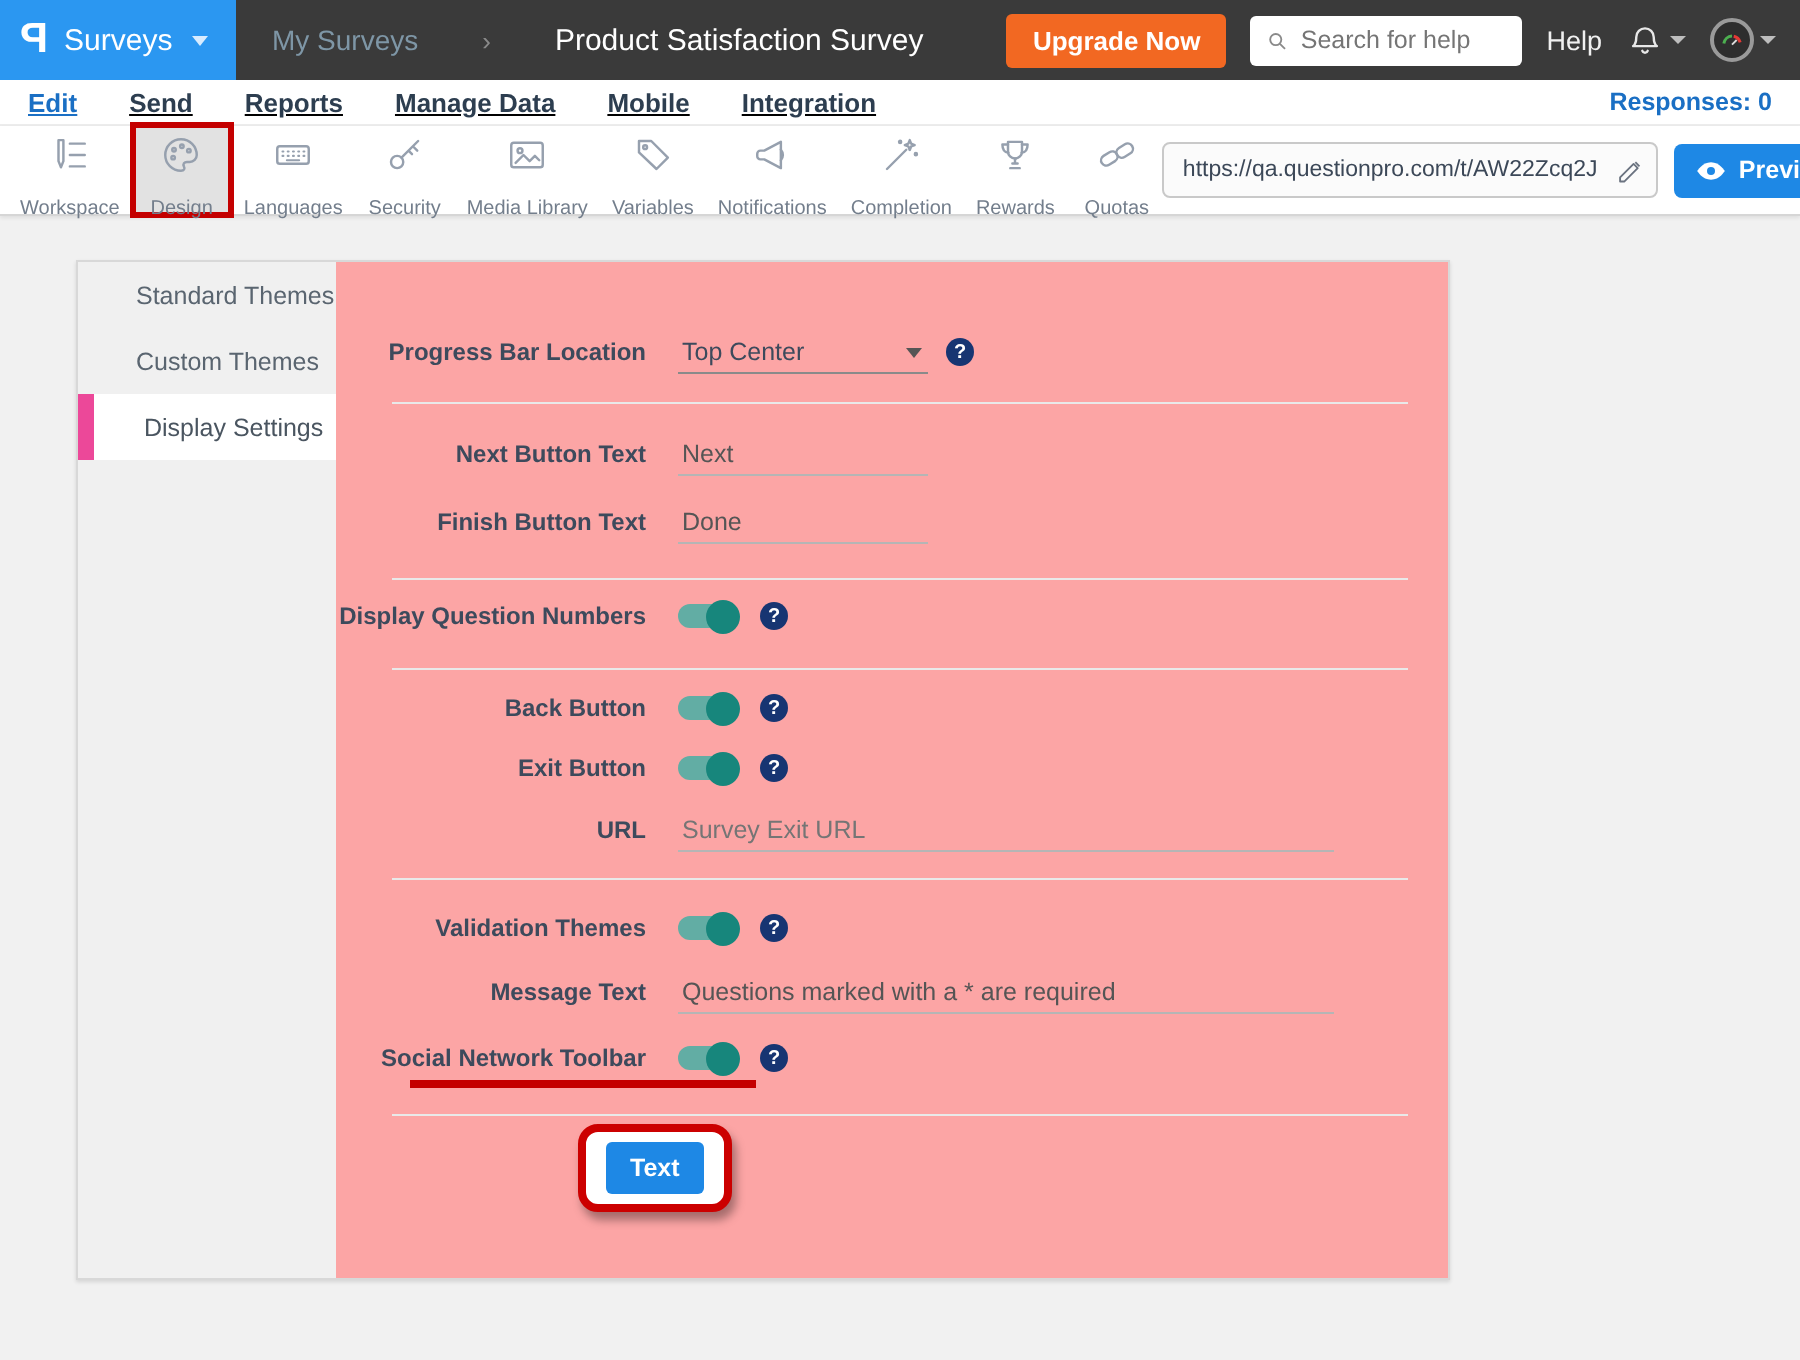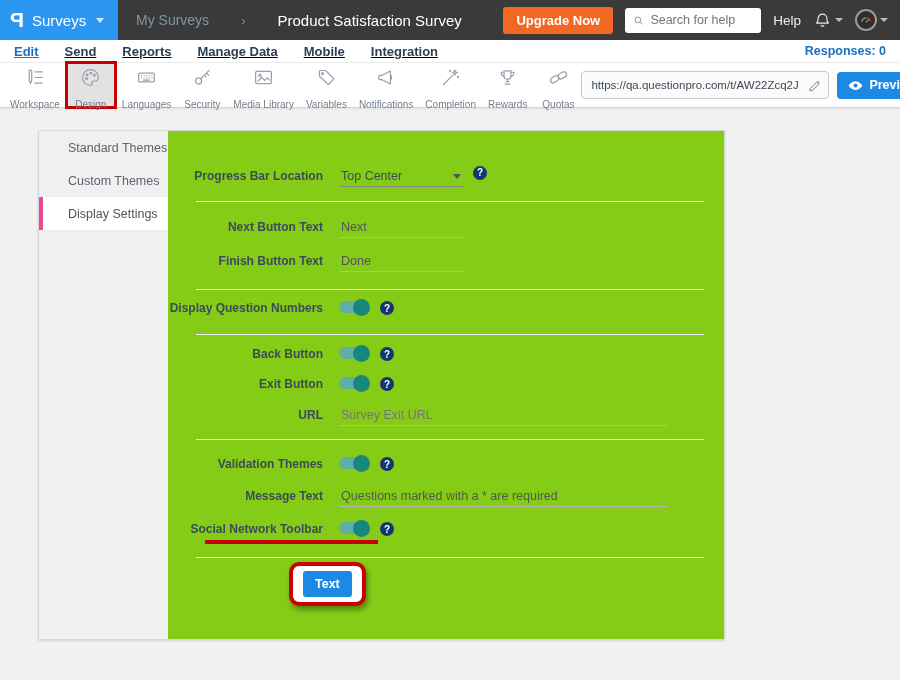--- a/index.html
+++ b/index.html
@@ -38,29 +38,29 @@
   .tool-item { display:flex; flex-direction:column; align-items:center; justify-content:flex-start; gap:11px; padding:3px 4px 2px; min-width:46px; height:42px; cursor:pointer; }
   .tool-item svg { flex:0 0 auto; }
   .tool-label { font-size:10px; color:#737e8c; white-space:nowrap; }
   .tool-item.active { background:#e2e2e2; box-shadow:0 0 0 3px #c40000; }
   .url-wrap { display:flex; align-items:center; gap:8px; margin-left:auto; }
   .url-box { display:flex; align-items:center; background:#fbfbfb; border:1px solid #c9c9c9; border-radius:4px; height:28px; width:248px; padding:0 6px 0 9px; }
   .url-box input { border:none; outline:none; background:transparent; width:100%; font-size:11.5px; color:#3c4858; font-family:"Liberation Sans",sans-serif; }
   .preview-btn { display:flex; align-items:center; gap:6px; background:#1e88e5; border:none; border-radius:4px; color:#fff; font-size:12.5px; font-weight:bold; height:27px; padding:0 11px; cursor:pointer; }
 
   
-  .card { position:absolute; left:38px; top:130px; width:687px; height:510px; background:#84cc16; border:1px solid #d8d8d8; box-shadow:0 1px 2px rgba(0,0,0,.12); display:flex; }
+  .card { position:absolute; left:38px; top:130px; width:687px; height:510px; background:#fca5a5; border:1px solid #d8d8d8; box-shadow:0 1px 2px rgba(0,0,0,.12); display:flex; }
   .sidebar { width:129px; background:#f0f0f0; flex:0 0 auto; }
   .side-item { display:flex; align-items:center; height:33px; padding-left:25px; font-size:12.5px; color:#5a6570; cursor:pointer; border-left:4px solid transparent; }
-  .side-item.active { background:#fff; border-left:4px solid #ec4899; color:#4a5560; }
+  .side-item.active { background:#fff; border-left:8px solid #ec4899; color:#4a5560; }
 
   .panel { position:relative; flex:1; }
   .row { display:flex; align-items:center; height:26px; position:relative; }
   .lbl { width:155px; text-align:right; font-size:12px; font-weight:bold; color:#3d4a5c; flex:0 0 auto; }
-  .ctrl { margin-left:16px; display:flex; gap:9px; }
+  .ctrl { margin-left:16px; display:flex; align-items:center; gap:9px; }
   .divider { height:1px; background:#e9e9e9; margin-left:28px; margin-right:20px; }
 
   .u-input { border:none; border-bottom:1px solid #b5b5b5; font-size:12.5px; color:#555; outline:none; background:transparent; padding:3px 2px; font-family:"Liberation Sans",sans-serif; }
   .w-sm { width:125px; }
   .w-lg { width:328px; }
   .select-like { position:relative; width:125px; border-bottom:1px solid #8a8a8a; padding:3px 2px; font-size:12.5px; color:#3d4a5c; cursor:pointer; }
   .select-caret { position:absolute; right:3px; top:8px; width:0; height:0; border-left:4px solid transparent; border-right:4px solid transparent; border-top:5px solid #555; }
   .help { width:14px; height:14px; border-radius:50%; background:#173572; color:#fff; font-size:10px; font-weight:bold; display:flex; align-items:center; justify-content:center; cursor:pointer; flex:0 0 auto; }
   .toggle { position:relative; width:29px; height:12px; border-radius:7px; background:#62ada4; cursor:pointer; flex:0 0 auto; margin-right:3px; }
   .toggle .knob { position:absolute; right:-2px; top:-2.5px; width:17px; height:17px; border-radius:50%; background:#17867c; }

